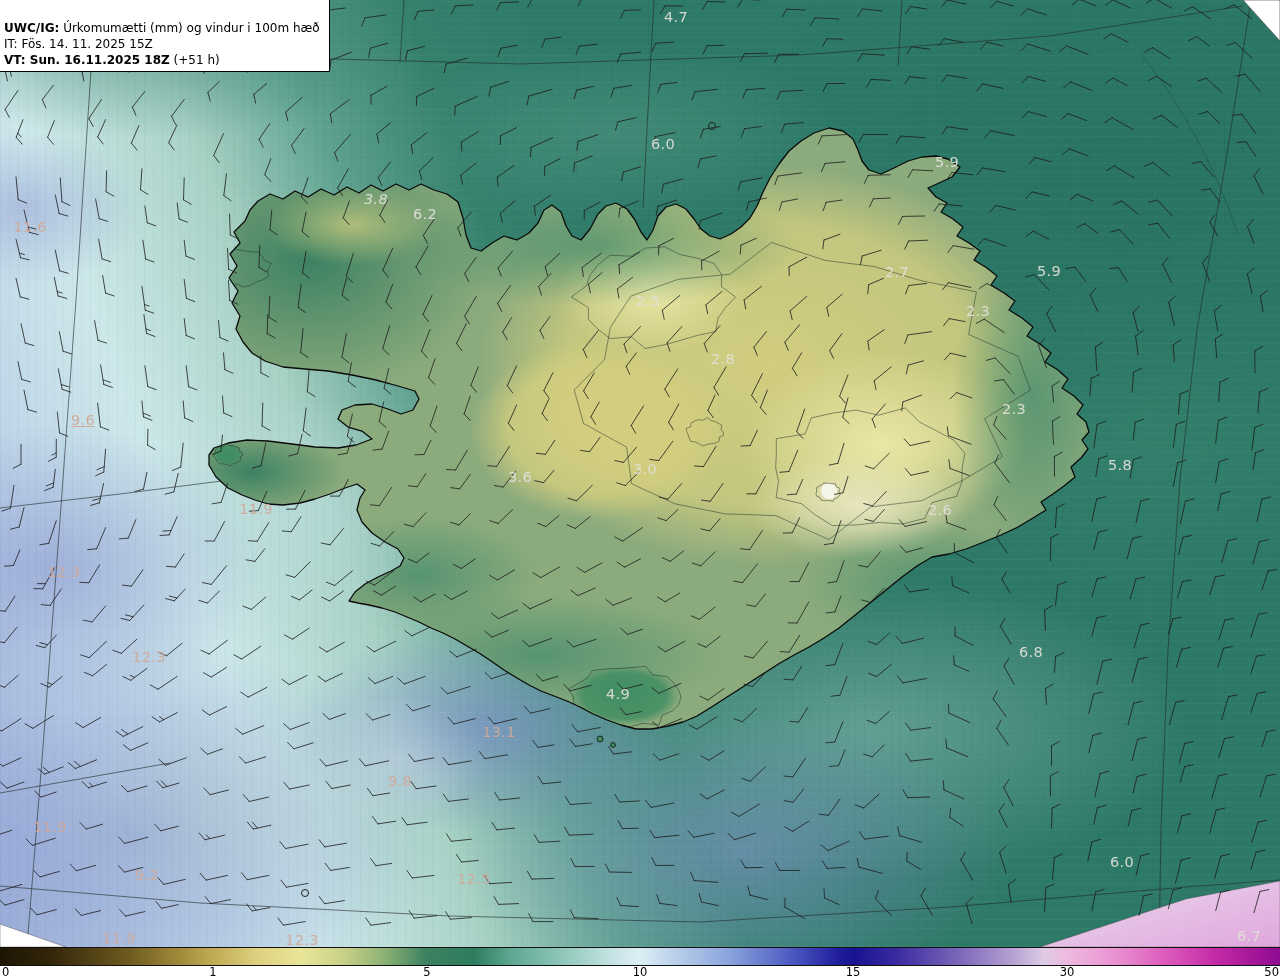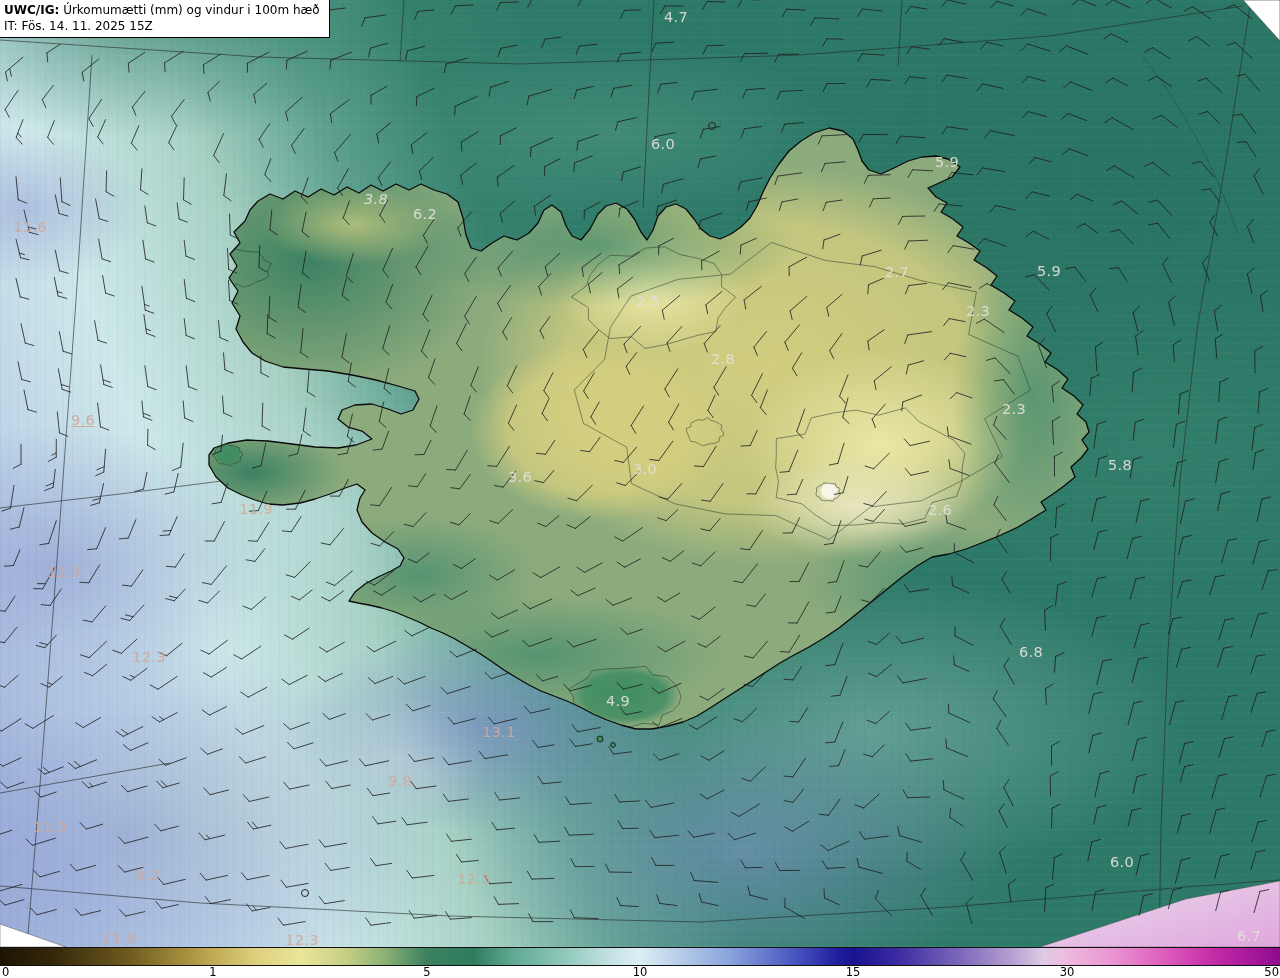--- a/index.html
+++ b/index.html
@@ -24,21 +24,21 @@
   .mosaic{position:absolute;left:0;top:0;width:1280px;height:947px;pointer-events:none;
     background:
       repeating-linear-gradient(0deg, rgba(255,255,255,.035) 0 1px, transparent 1px 9px),
       repeating-linear-gradient(90deg, rgba(0,0,0,.03) 0 1px, transparent 1px 9px);}
   #map-svg{position:absolute;left:0;top:0}
   #labels-layer{position:absolute;left:0;top:0;width:1280px;height:947px;pointer-events:none}
   .clabel{position:absolute;transform:translate(-50%,-50%);font-size:14.5px;letter-spacing:.3px;white-space:nowrap}
   .clabel.light{color:rgba(226,223,217,.92)}
   .clabel.tan{color:rgba(209,167,152,.9)}
   .title-box{position:absolute;left:0;top:0;background:#fff;border:1px solid #000;border-left:none;border-top:none;
-    padding:2px 9px 3px 4px;font-size:12px;line-height:16px;color:#000;z-index:5}
+    padding:20px 9px 3px 4px;font-size:12px;line-height:16px;color:#000;z-index:5}
   .title-box b{font-weight:bold}
   .colorbar{position:absolute;left:0;top:947px;width:1280px;height:31px;background:#fff;z-index:4}
   .cbar-strip{height:17px;border-top:1px solid #111;border-bottom:1px solid #111}
   .cbar-ticks{position:relative;height:13px;font-size:11.5px;color:#000}
   .cbar-ticks span{position:absolute;top:-1px;transform:translateX(-50%)}
   .cbar-ticks span.first{transform:none;left:2px!important}
   .cbar-ticks span.last{transform:translateX(-100%);left:1279px!important}
 </style>
 </head>
 <body>
@@ -154,35 +154,36 @@
       <div class="clabel light" style="left: 1014px; top: 409px;">2.3</div>
       <div class="clabel tan" style="left: 83px; top: 420px; text-decoration: underline;">9.6</div>
       <div class="clabel light" style="left: 1120px; top: 465px;">5.8</div>
       <div class="clabel light" style="left: 520px; top: 477px;">3.6</div>
       <div class="clabel light" style="left: 645px; top: 469px; text-align: right;">3.0</div>
       <div class="clabel tan" style="left: 256px; top: 509px;">11.9</div>
       <div class="clabel light" style="left: 940px; top: 510px;">2.6</div>
       <div class="clabel tan" style="left: 64px; top: 572px;">12.3</div>
       <div class="clabel tan" style="left: 149px; top: 657px;">12.3</div>
       <div class="clabel light" style="left: 1031px; top: 652px;">6.8</div>
-      <div class="clabel light" style="left: 618px; top: 694px; margin-top: 7px;">4.9</div>
+      <div class="clabel light" style="left: 618px; top: 694px;">4.9</div>
       <div class="clabel tan" style="left: 499px; top: 732px;">13.1</div>
       <div class="clabel tan" style="left: 400px; top: 781px;">9.8</div>
       <div class="clabel tan" style="left: 50px; top: 827px;">11.9</div>
       <div class="clabel tan" style="left: 147px; top: 875px;">9.2</div>
       <div class="clabel tan" style="left: 474px; top: 879px;">12.5</div>
       <div class="clabel light" style="left: 1122px; top: 862px;">6.0</div>
       <div class="clabel tan" style="left: 119px; top: 938px;">11.9</div>
       <div class="clabel tan" style="left: 302px; top: 940px;">12.3</div>
       <div class="clabel light" style="left: 1249px; top: 936px;">6.7</div>
     </div>
 
   <div class="title-box">
     <div><b>UWC/IG:</b> <span>Úrkomumætti (mm) og vindur i 100m hæð</span></div>
     <div>IT: Fös. 14. 11. 2025 15Z</div>
+    <div><b>VT: Sun. 16.11.2025 18Z</b> <span>(+51 h)</span></div>
   </div>
 
   <div class="colorbar">
     <div class="cbar-strip" id="cbar-strip" style="background: linear-gradient(90deg, rgb(29, 20, 3) 0%, rgb(51, 39, 10) 4%, rgb(109, 90, 31) 10%, rgb(160, 138, 58) 14%, rgb(192, 171, 85) 16.7%, rgb(221, 208, 126) 20%, rgb(233, 230, 152) 23.5%, rgb(198, 207, 134) 27%, rgb(141, 178, 117) 30%, rgb(60, 129, 96) 33.3%, rgb(46, 125, 95) 37%, rgb(95, 168, 147) 40%, rgb(156, 207, 196) 45%, rgb(200, 228, 230) 48%, rgb(220, 238, 244) 50%, rgb(183, 205, 234) 53%, rgb(138, 163, 220) 57%, rgb(74, 87, 192) 62%, rgb(32, 29, 156) 65.5%, rgb(23, 19, 144) 66.7%, rgb(58, 42, 160) 70%, rgb(124, 104, 186) 75%, rgb(180, 159, 210) 79%, rgb(221, 203, 228) 81.5%, rgb(238, 187, 223) 83.3%, rgb(234, 147, 210) 87%, rgb(221, 92, 188) 91%, rgb(195, 42, 166) 95%, rgb(142, 10, 144) 100%);"></div>
     <div class="cbar-ticks" id="cbar-ticks">
         <span class="first" style="left: 0px;">0</span>
         <span style="left: 213px;">1</span>
         <span style="left: 427px;">5</span>
         <span style="left: 640px;">10</span>
         <span style="left: 853px;">15</span>

